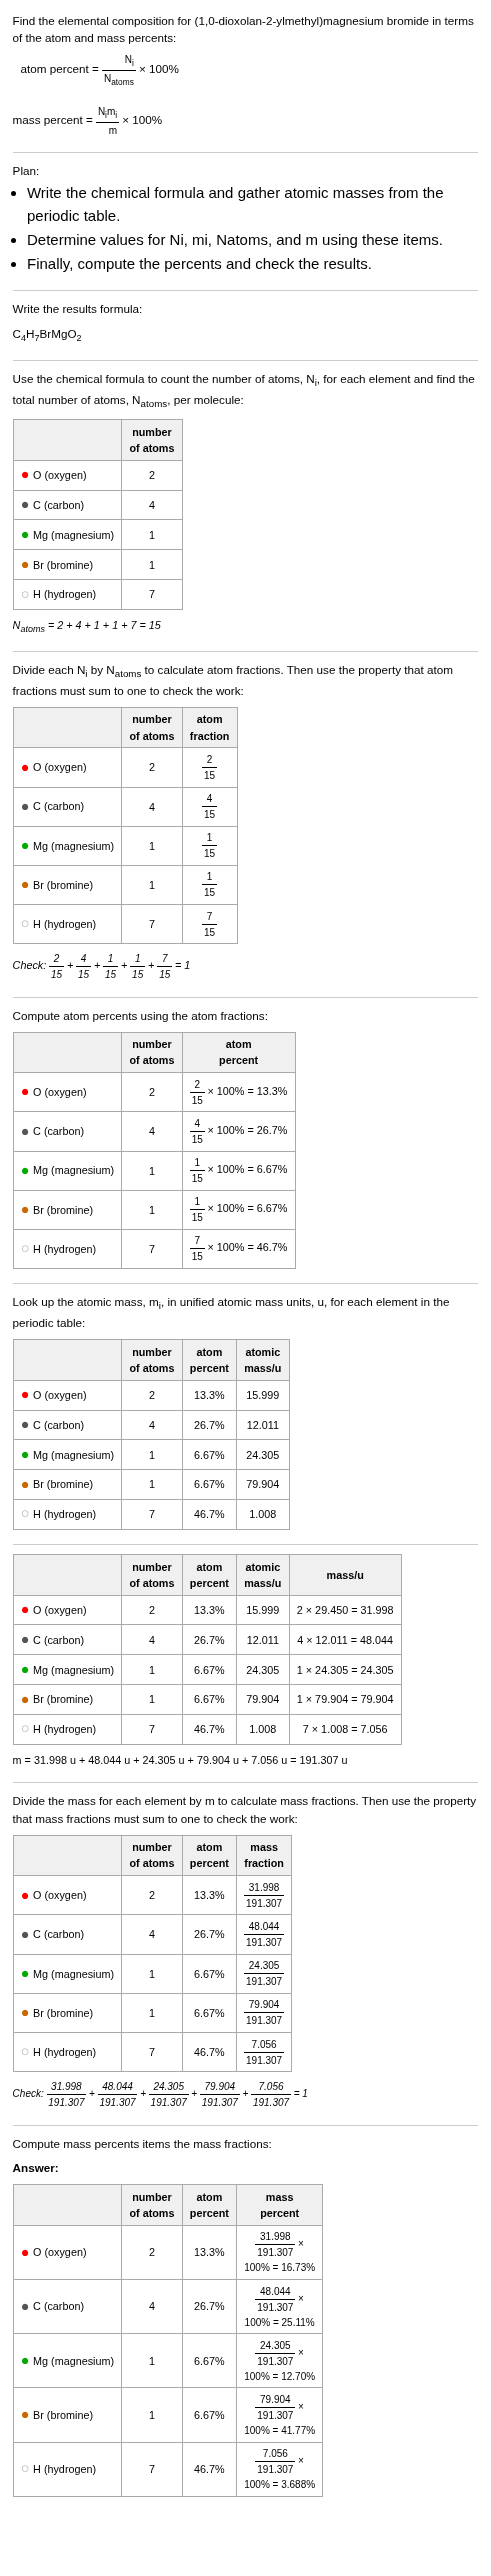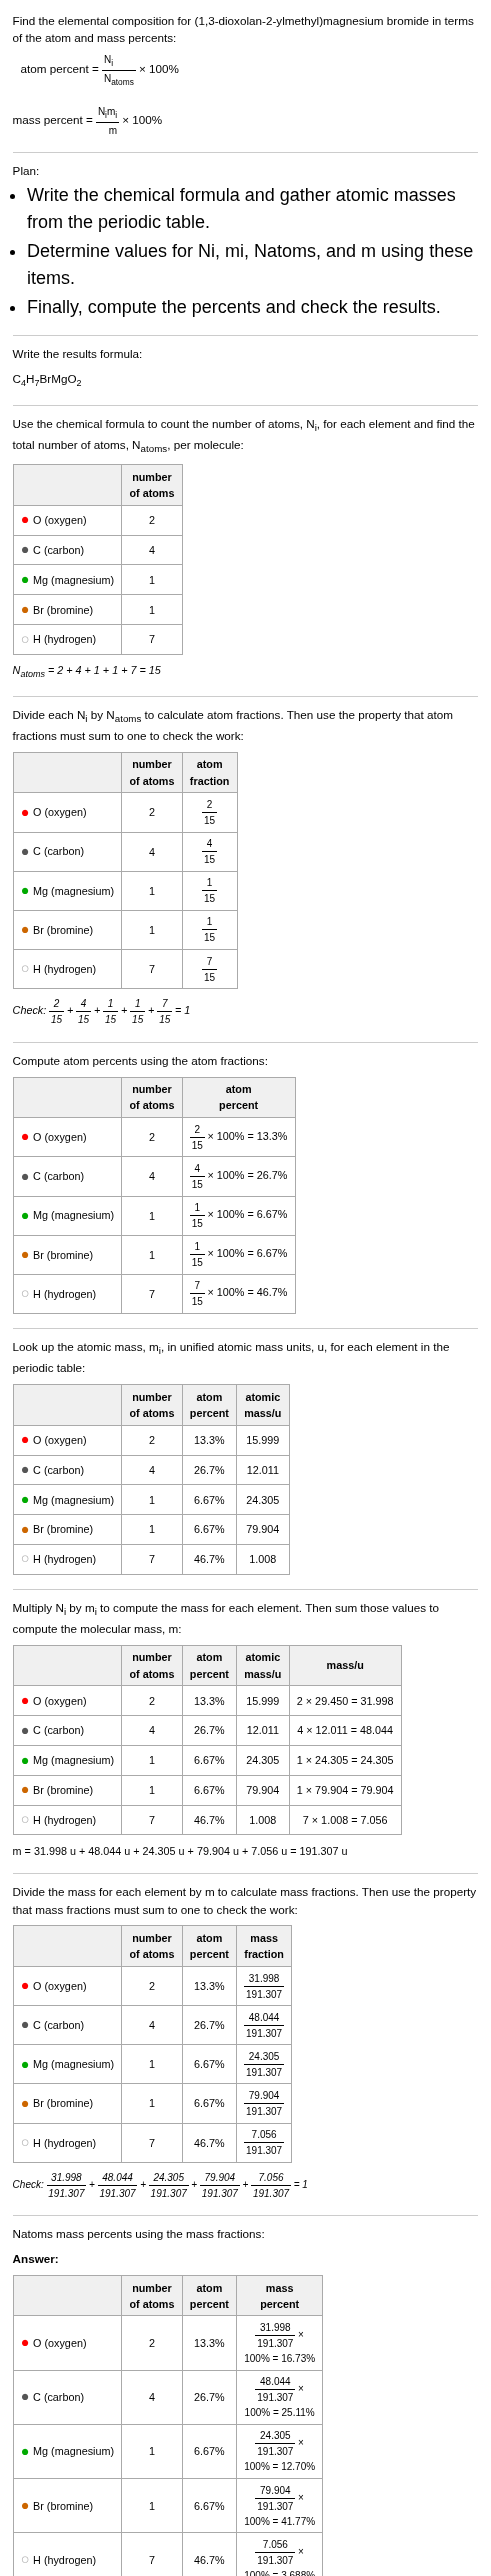--- a/index.html
+++ b/index.html
@@ -10,21 +10,21 @@
       color: #000;
       width: 491px;
       padding: 9px 12.6px;
       line-height: 1.5;
     }
     .section { margin-bottom: 14.4px; }
     .formula { font-size: 11.7px; margin: 7.2px 0; }
     .formula sub { font-size: 9px; }
     p { margin: 2.7px 0; font-size: 11.7px; }
     ul { margin-left: 14.4px; }
-    ul li { font-size: 18px; margin: 1.8px 0; }
+    ul li { font-size: 15px; margin: 1.8px 0; }
     table {
       border-collapse: collapse;
       margin: 7.2px 0;
       font-size: 10.8px;
       width: auto;
     }
     table th, table td {
       border: 0.9px solid #aaa;
       padding: 3.6px 7.2px;
       text-align: center;
@@ -53,22 +53,22 @@
     .answer-label { font-weight: bold; font-size: 11.7px; margin: 7.2px 0 3.6px 0; }
     .frac { display: inline-block; text-align: center; vertical-align: middle; }
     .frac .num { display: block; border-bottom: 0.9px solid #000; padding: 0 1.8px; font-size: 10px; }
     .frac .den { display: block; padding: 0 1.8px; font-size: 10px; }
     td .frac { font-size: 10px; }
   </style>
 </head>
 <body>
 
 <div class="section">
-  <p>Find the elemental composition for (1,3-dioxolan-2-ylmethyl)magnesium bromide in terms of the atom and mass percents:</p>
-  <p style="margin-top:5.4px;margin-left:8px;">atom percent = <span style="display:inline-block;text-align:left;vertical-align:middle;"><span style="display:block;border-bottom:0.9px solid #000;padding:0 1.8px;font-size:10px;">N<sub>i</sub></span><span style="display:block;padding:0 1.8px;font-size:10px;">N<sub>atoms</sub></span></span> × 100%</p>
+  <p>Find the elemental composition for (1,0-dioxolan-2-ylmethyl)magnesium bromide in terms of the atom and mass percents:</p>
+  <p style="margin-top:5.4px;margin-left:8px;">atom percent = <span style="display:inline-block;text-align:right;vertical-align:middle;"><span style="display:block;border-bottom:0.9px solid #000;padding:0 1.8px;font-size:10px;">N<sub>i</sub></span><span style="display:block;padding:0 1.8px;font-size:10px;">N<sub>atoms</sub></span></span> × 100%</p>
   <p style="margin-top:16px;">mass percent = <span style="display:inline-block;text-align:right;vertical-align:middle;"><span style="display:block;border-bottom:0.9px solid #000;padding:0 1.8px;font-size:10px;">N<sub>i</sub>m<sub>i</sub></span><span style="display:block;padding:0 1.8px;font-size:10px;">m</span></span> × 100%</p>
 </div>
 
 <hr class="divider">
 
 <div class="section">
   <p>Plan:</p>
   <ul>
     <li>Write the chemical formula and gather atomic masses from the periodic table.</li>
     <li>Determine values for Ni, mi, Natoms, and m using these items.</li>
@@ -289,21 +289,20 @@
         <td>46.7%</td>
         <td>1.008</td>
       </tr>
     </tbody>
   </table>
 </div>
 
 <hr class="divider">
 
 <div class="section">
-  <p>Multiply N<sub>i</sub> by m<sub>i</sub> to compute the mass for each element. Then sum those values to compute the molecular mass, m:</p>
   <table>
     <thead>
       <tr>
         <th></th>
         <th>number<br>of atoms</th>
         <th>atom<br>percent</th>
         <th>atomic<br>mass/u</th>
         <th>mass/u</th>
       </tr>
     </thead>
@@ -413,21 +412,21 @@
         <td><span class="frac"><span class="num">7.056</span><span class="den">191.307</span></span></td>
       </tr>
     </tbody>
   </table>
   <p class="check-line" style="font-size:10px;">Check: <span class="frac" style="display:inline-block;vertical-align:middle;text-align:center;"><span class="num">31.998</span><span class="den">191.307</span></span> + <span class="frac" style="display:inline-block;vertical-align:middle;text-align:center;"><span class="num">48.044</span><span class="den">191.307</span></span> + <span class="frac" style="display:inline-block;vertical-align:middle;text-align:center;"><span class="num">24.305</span><span class="den">191.307</span></span> + <span class="frac" style="display:inline-block;vertical-align:middle;text-align:center;"><span class="num">79.904</span><span class="den">191.307</span></span> + <span class="frac" style="display:inline-block;vertical-align:middle;text-align:center;"><span class="num">7.056</span><span class="den">191.307</span></span> = 1</p>
 </div>
 
 <hr class="divider">
 
 <div class="section">
-  <p>Natoms mass percents using the mass fractions:</p>
+  <p>Compute mass percents items the mass fractions:</p>
   <p class="answer-label">Answer:</p>
   <table>
     <thead>
       <tr>
         <th></th>
         <th>number<br>of atoms</th>
         <th>atom<br>percent</th>
         <th>mass<br>percent</th>
       </tr>
     </thead>

